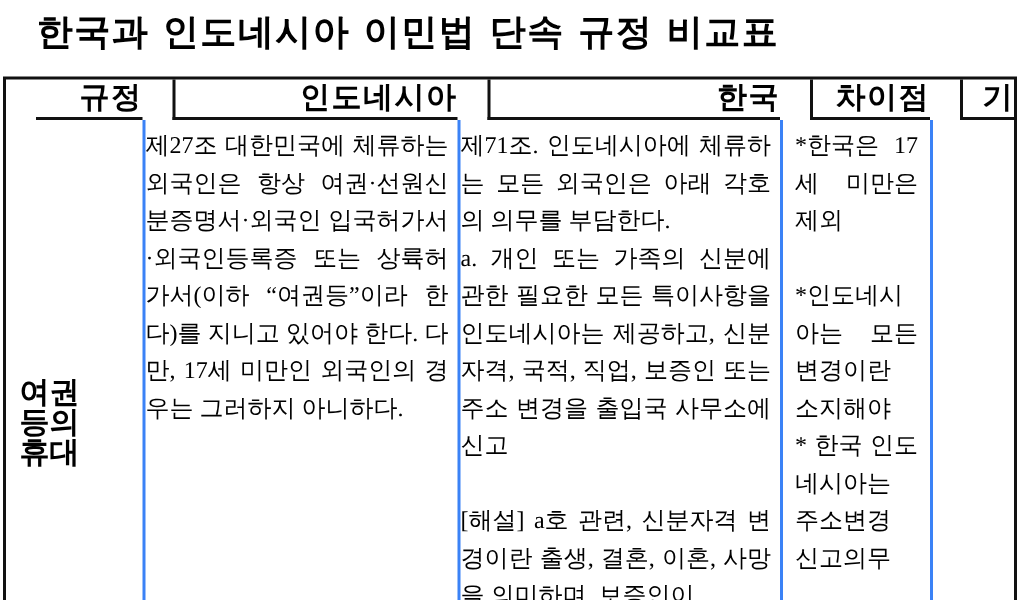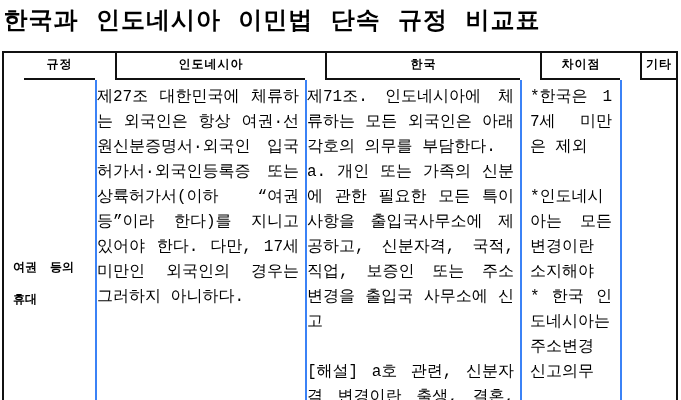--- a/index.html
+++ b/index.html
@@ -10,21 +10,20 @@
     overflow: hidden;
     background: #ffffff;
     color: #000000;
     font-family: "Liberation Serif", "DejaVu Serif", serif;
   }
   .page {
     position: relative;
     width: 544px;
     height: 400px;
     background: #ffffff;
-    font-family: Liberation Mono, monospace;
   }
   .title {
     margin: 0;
     padding-top: 7px;
     text-align: center;
     font-size: 24px;
     font-weight: bold;
     letter-spacing: 1px;
     word-spacing: 2px;
     line-height: 1.25;
@@ -41,22 +40,22 @@
   .hrow, .brow {
     display: grid;
     grid-template-columns: 91px 210px 215px 100px 56px;
   }
   .hcell {
     box-sizing: border-box;
     border-left: 2px solid #111111;
     border-bottom: 2px solid #111111;
     height: 27px;
     line-height: 25px;
-    text-align: center;
-    font-size: 12px;
+    text-align: right;
+    font-size: 20px;
     font-weight: bold;
     letter-spacing: 1px;
     overflow: hidden;
     margin-left: 20px;
   }
   .hcell.first { border-left: none; }
   .cell {
     box-sizing: border-box;
     border-left: 2px solid #3b82f6;
     height: 320px;
@@ -67,22 +66,22 @@
     text-justify: inter-character;
     word-break: break-all;
     padding: 5px 6px 0 0;
   }
   .cell.first { border-left: none; }
   .cell p { margin: 0; }
   .cell p.gap { margin-top: 25px; }
   .cell-regulation {
     padding: 172px 21px 0 9px;
     font-weight: bold;
-    font-size: 12px;
-    line-height: 32px;
+    font-size: 20px;
+    line-height: 20px;
   }
   .cell-difference {
     padding-left: 8px;
     padding-right: 8px;
   }
   .cell-difference p.top-gap { }
 </style>
 </head>
 <body>
 
@@ -105,21 +104,21 @@
       <div class="cell first cell-regulation">
         <p>여권 등의 휴대</p>
       </div>
 
       <div class="cell">
         <p>제27조 대한민국에 체류하는 외국인은 항상 여권·선원신분증명서·외국인 입국허가서·외국인등록증 또는 상륙허가서(이하 “여권등”이라 한다)를 지니고 있어야 한다. 다만, 17세 미만인 외국인의 경우는 그러하지 아니하다.</p>
       </div>
 
       <div class="cell">
         <p>제71조. 인도네시아에 체류하는 모든 외국인은 아래 각호의 의무를 부담한다.</p>
-        <p>a. 개인 또는 가족의 신분에 관한 필요한 모든 특이사항을 출입국사무소에 제공하고, 신분자격, 국적, 직업, 보증인 또는 주소 변경을 출입국 사무소에 신고</p>
+        <p>a. 개인 또는 가족의 신분에 관한 필요한 모든 특이사항을 인도네시아는 제공하고, 신분자격, 국적, 직업, 보증인 또는 주소 변경을 출입국 사무소에 신고</p>
         <p class="gap">[해설] a호 관련, 신분자격 변경이란 출생, 결혼, 이혼, 사망을 의미하며, 보증인이</p>
       </div>
 
       <div class="cell cell-difference">
         <p class="top-gap">*한국은 17세 미만은 제외</p>
         <p class="gap">*인도네시아는 모든 변경이란 소지해야</p>
         <p>* 한국 인도네시아는 주소변경 신고의무</p>
       </div>
 
       <div class="cell">

